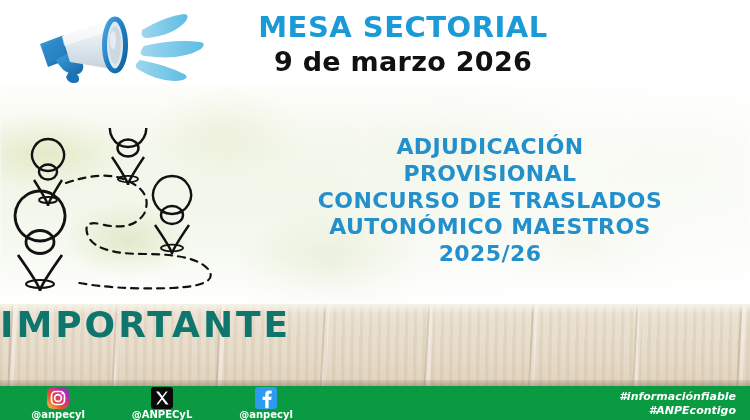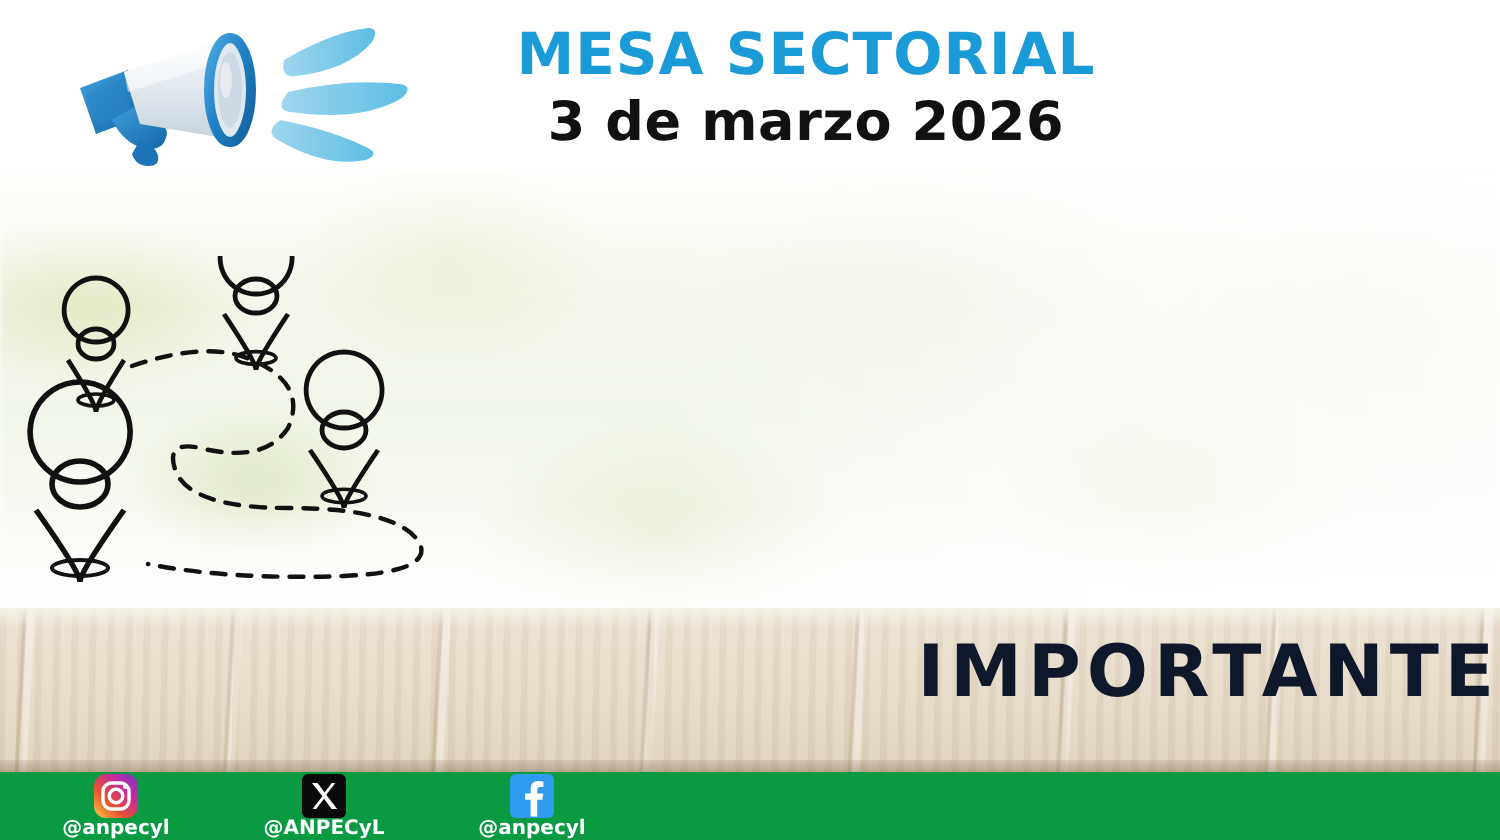--- a/index.html
+++ b/index.html
@@ -99,23 +99,23 @@
     font-family:"DejaVu Sans","Liberation Sans",sans-serif;
     font-weight:bold;
     font-size:22px;
     line-height:1.22;
     letter-spacing:.4px;
   }
   .announce div{white-space:nowrap;}
 
   
   .importante{
-    position:absolute;left:0;top:316px;width:750px;
-    text-align:right;
-    color:#0f172a;
+    position:absolute;left:0;top:304px;width:750px;
+    text-align:left;
+    color:#0f766e;
     font-family:"DejaVu Sans","Liberation Sans",sans-serif;
     font-weight:bold;
     font-size:36px;
     letter-spacing:3px;
   }
 
   
   .footer{
     position:absolute;left:0;top:386px;width:750px;height:34px;
     background:#099a42;
@@ -199,21 +199,21 @@
       <ellipse cx="87" cy="32" rx="3" ry="9" fill="#ffffff" opacity=".5"></ellipse>
 
       <path d="M116 22 q24 -14 42 -16 q6 0 2 7 q-12 14 -38 17 q-8 1 -6 -8 Z" fill="url(#wave)"></path>
       <path d="M118 38 q30 -7 56 -4 q7 1 1 7 q-20 12 -56 7 q-8 -1 -1 -10 Z" fill="url(#wave)"></path>
       <path d="M114 52 q26 5 44 14 q6 3 -1 6 q-20 4 -44 -10 q-7 -4 1 -10 Z" fill="url(#wave)"></path>
     </svg>
   </div>
 
   <div class="title-block">
     <div class="mesa">MESA SECTORIAL</div>
-    <div class="fecha">3 de marzo 2026</div>
+    <div class="fecha">9 de marzo 2026</div>
   </div>
 
 
   <div class="pins">
     <svg width="250" height="170" viewBox="0 0 250 170">
       <path d="M62 55 Q100 42 122 52 Q150 64 140 86 Q128 104 96 96 Q78 92 84 108 Q92 126 140 126 Q196 126 206 144 Q212 158 168 160 Q110 162 70 154" fill="none" stroke="#111111" stroke-width="2.2" stroke-dasharray="7 6" stroke-linecap="round"></path>
       <g fill="none" stroke="#111111" stroke-width="2.4">
         <path d="M44 43 a16 16 0 1 1 0.1 0 Z M30 52 q14 22 14 26 q0 -4 14 -26"></path>
         <ellipse cx="44" cy="44" rx="9" ry="7.5"></ellipse>
         <ellipse cx="44" cy="72" rx="9" ry="3" stroke-width="1.8"></ellipse>
@@ -229,20 +229,27 @@
         <ellipse cx="168" cy="120" rx="11" ry="3.4" stroke-width="1.8"></ellipse>
       </g>
       <g fill="none" stroke="#111111" stroke-width="2.8">
         <path d="M36 113 a25 25 0 1 1 0.1 0 Z M14 127 q22 31 22 36 q0 -5 22 -36"></path>
         <ellipse cx="36" cy="114" rx="14" ry="11.5"></ellipse>
         <ellipse cx="36" cy="156" rx="14" ry="4" stroke-width="2"></ellipse>
       </g>
     </svg>
   </div>
 
+  <div class="announce">
+    <div>ADJUDICACIÓN</div>
+    <div>PROVISIONAL</div>
+    <div>CONCURSO DE TRASLADOS</div>
+    <div>AUTONÓMICO MAESTROS</div>
+    <div>2025/26</div>
+  </div>
 
   <div class="importante">IMPORTANTE</div>
 
   <div class="footer">
 
     <div class="social">
 
       <div class="soc">
         <span class="glyph">
           <svg width="22" height="22" viewBox="0 0 22 22">
@@ -278,16 +285,20 @@
           <svg width="22" height="22" viewBox="0 0 22 22">
             <rect x="0" y="0" width="22" height="22" rx="3" fill="#2e9bee"></rect>
             <path d="M13.6 21.2 V12.9 h2.6 l0.45 -3.1 H13.6 V7.9 q0 -1.4 1.6 -1.4 h1.5 V3.7 q-0.9 -0.15 -2.5 -0.15 q-3.9 0 -3.9 3.85 V9.8 H7.6 v3.1 h2.7 v8.3 Z" fill="#ffffff"></path>
           </svg>
         </span>
         <span class="handle">@anpecyl</span>
       </div>
 
     </div>
 
+    <div class="hashtags">
+      <div>#informaciónfiable</div>
+      <div>#ANPEcontigo</div>
+    </div>
 
   </div>
 
 </div>
 
 </body></html>

